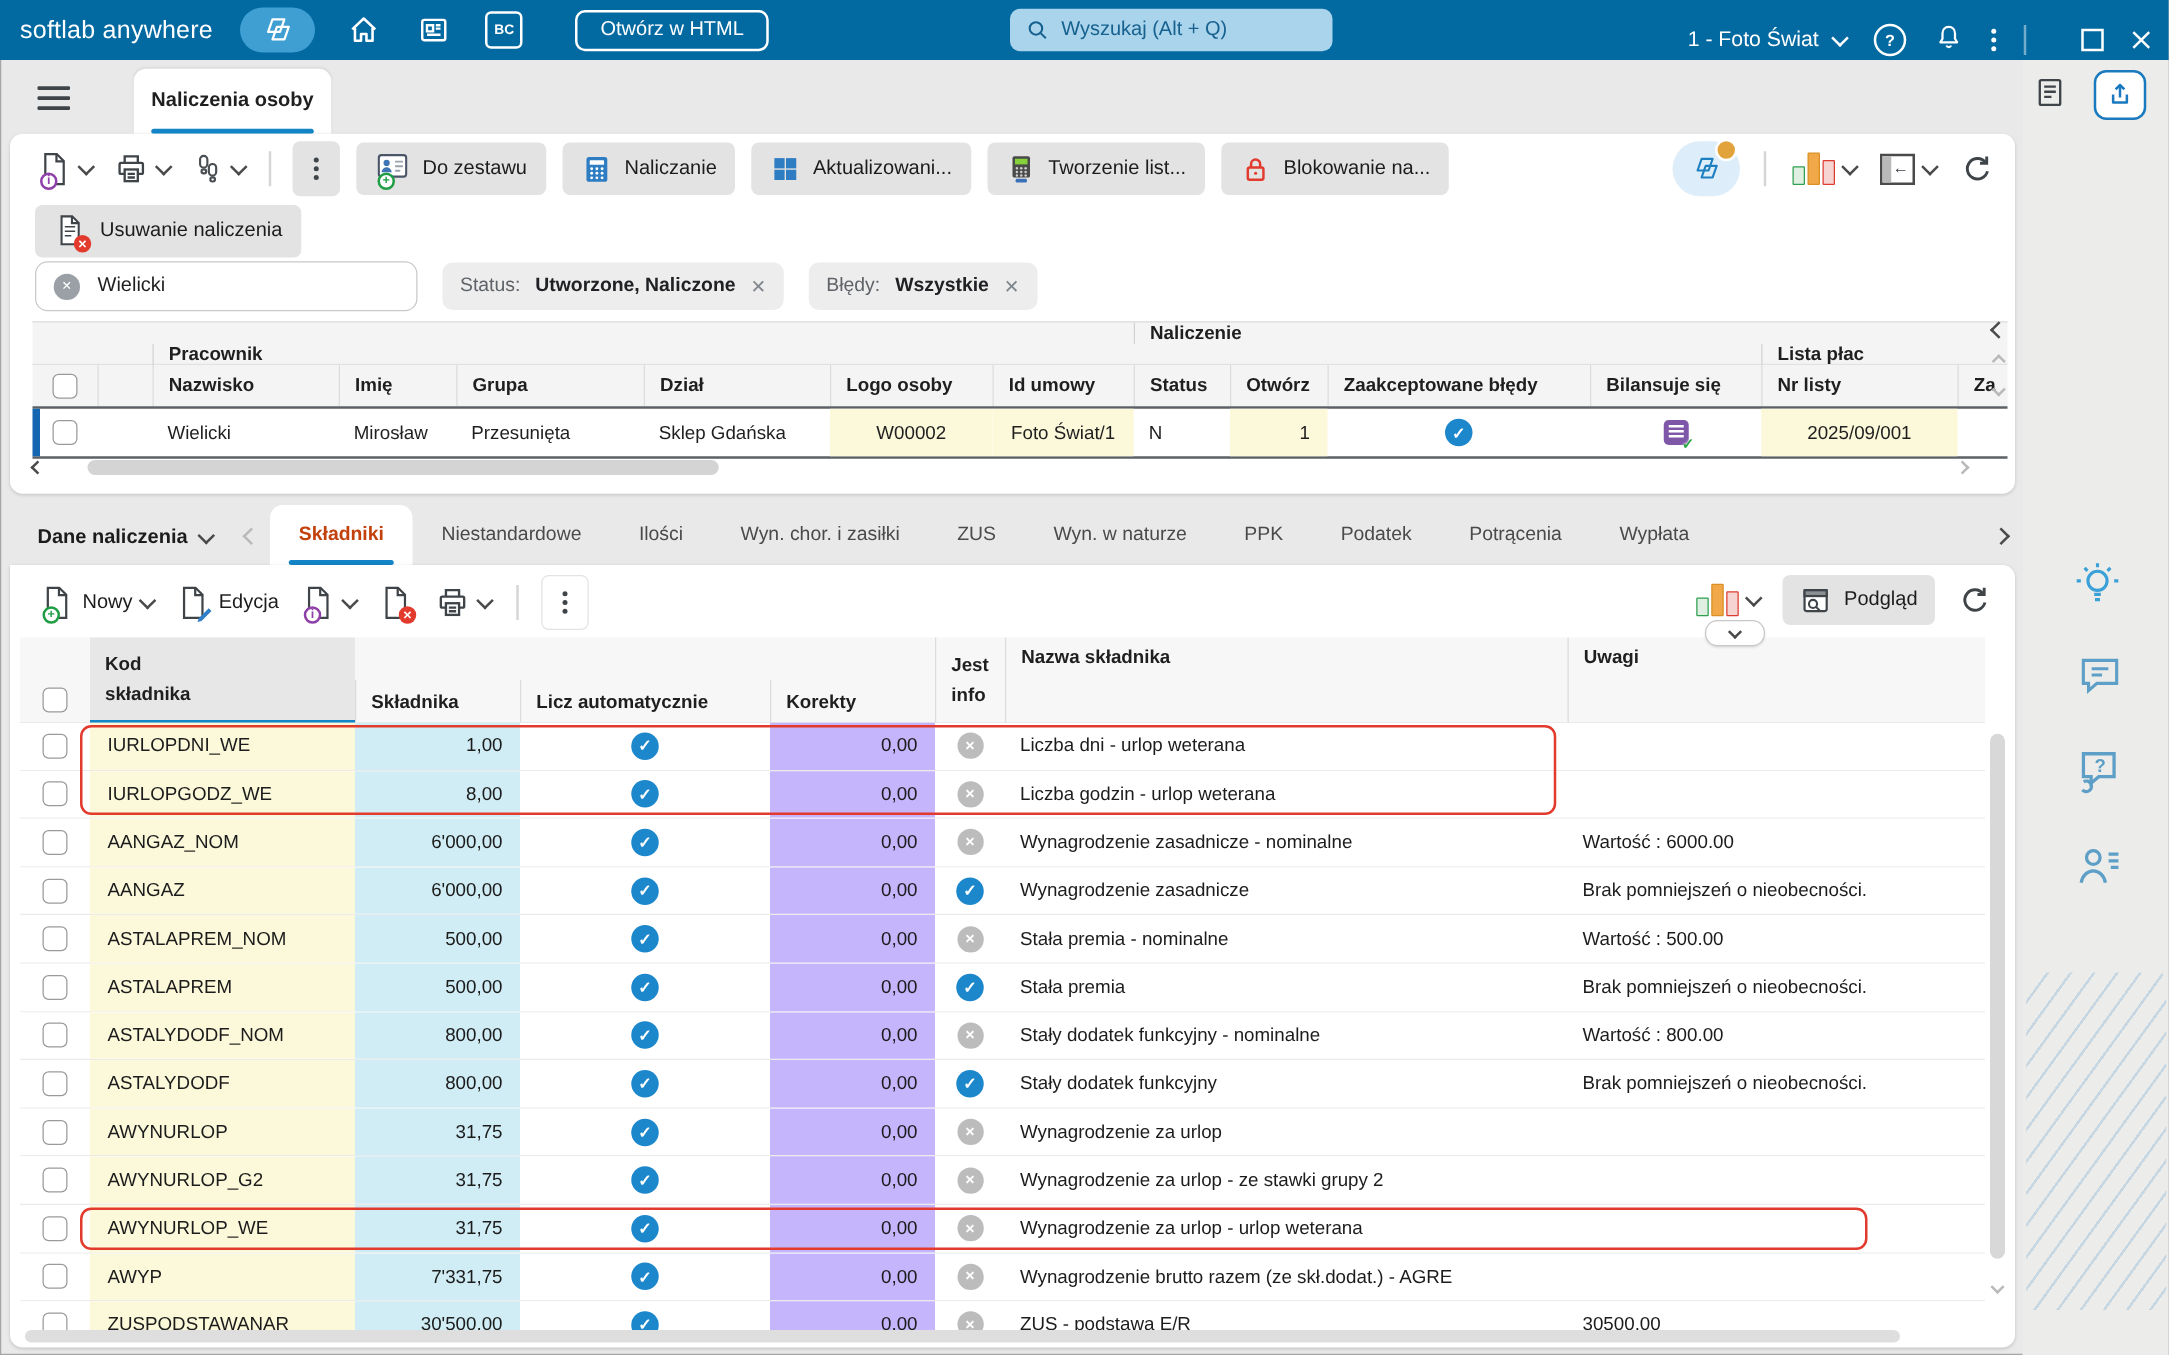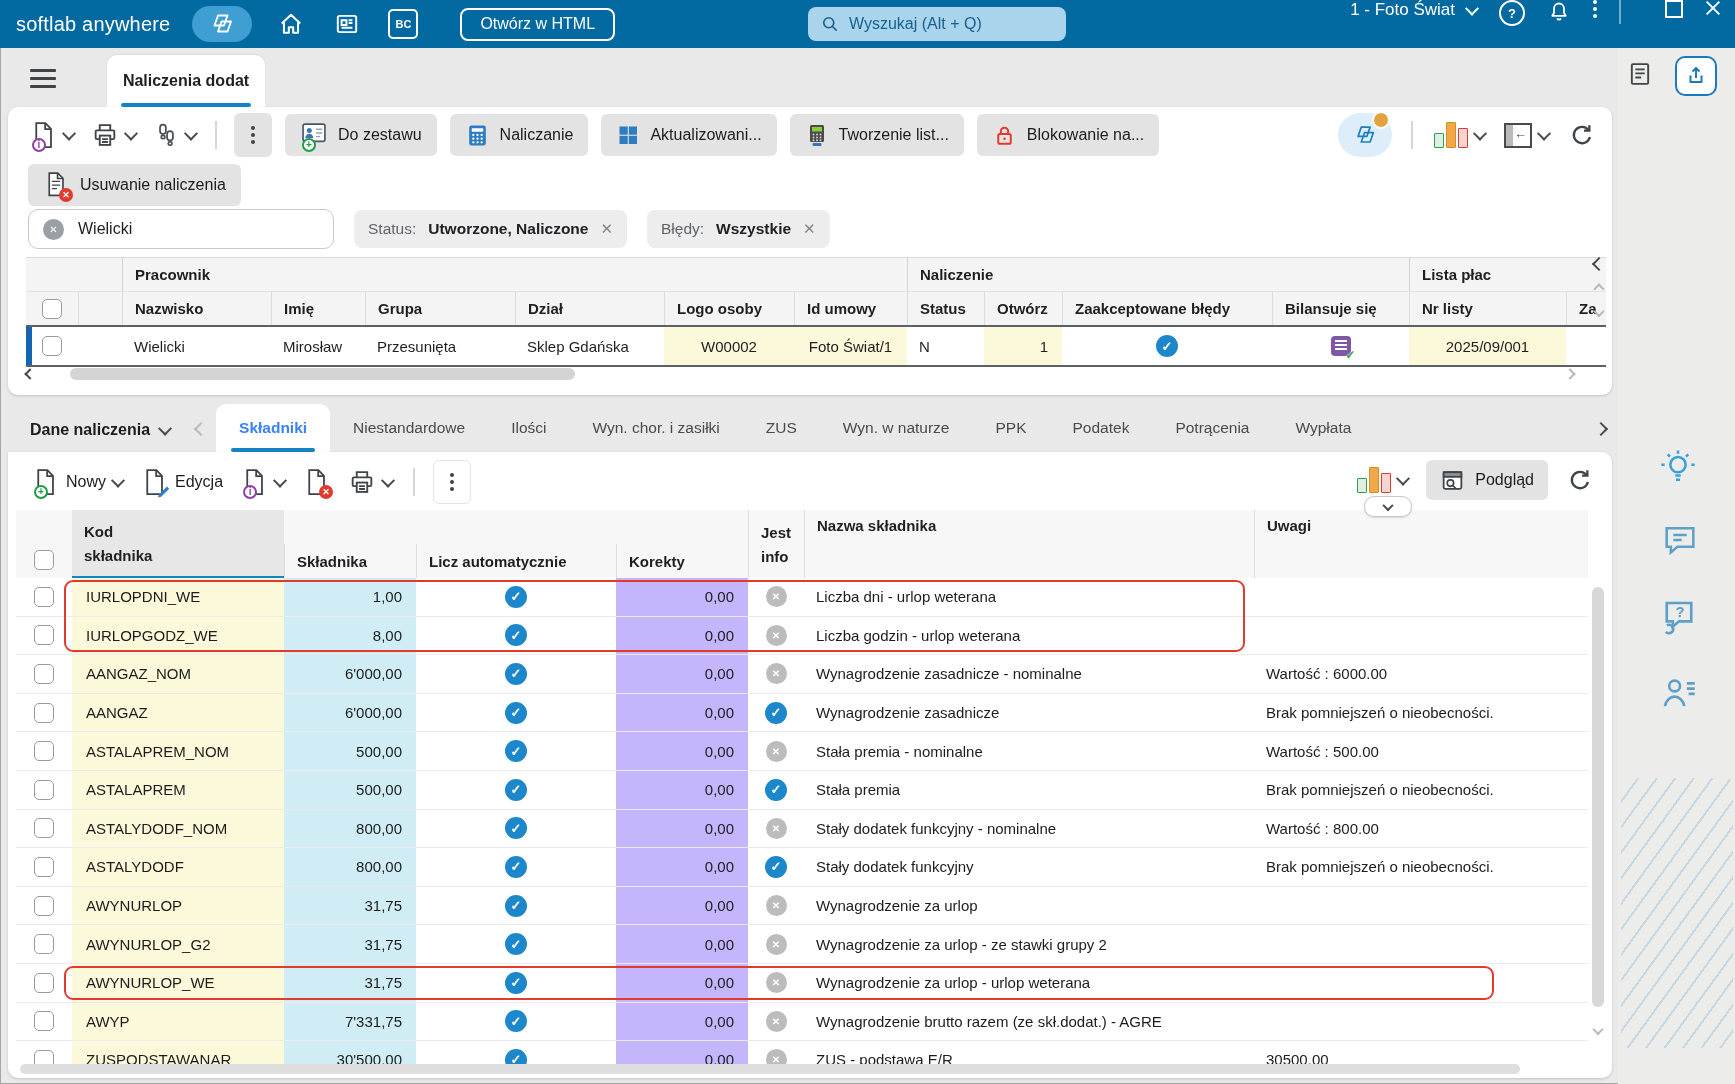--- a/index.html
+++ b/index.html
@@ -7,21 +7,21 @@
   .window{position:relative;width:1735px;height:1084px;background:#e9e9e9;overflow:hidden;box-shadow:inset 0 0 0 1px #a6a6a6}
 
   
   .titlebar{position:absolute;left:0;top:0;width:100%;height:48px;background:#0369a1;display:flex;align-items:center;color:#fff}
   .appname{margin-left:16px;font-size:20px;letter-spacing:.2px}
   .tb-pill{margin-left:22px;width:60px;height:36px;border-radius:18px;background:#3f9ed2;display:flex;align-items:center;justify-content:center}
   .tb-ic{width:34px;height:34px;display:flex;align-items:center;justify-content:center;margin-left:22px}
   .bcbox{width:26px;height:26px;border:2px solid #fff;border-radius:5px;display:flex;align-items:center;justify-content:center;font-size:11px;font-weight:bold}
   .openhtml{margin-left:40px;height:33px;padding:0 18px;border:2px solid #fff;border-radius:8px;background:transparent;color:#fff;font-size:16px;font-weight:normal;display:flex;align-items:center}
   .tb-search{position:absolute;left:808px;top:7px;width:258px;height:34px;background:#a9d4ec;border-radius:8px;display:flex;align-items:center;gap:9px;padding-left:12px;box-sizing:border-box;color:#17618f;font-size:16px}
-  .tb-right{position:absolute;right:14px;top:0;height:64px;display:flex;align-items:flex-start;gap:22px}
+  .tb-right{position:absolute;right:14px;top:0;height:64px;display:flex;align-items:center;gap:22px}
   .company{font-size:17px;display:flex;align-items:center;gap:12px}
   .helpcirc{width:22px;height:22px;border:2px solid #fff;border-radius:50%;display:flex;align-items:center;justify-content:center;font-size:13px;font-weight:bold}
   .kebab{display:flex;flex-direction:column;gap:3px}
   .kebab i{width:4px;height:4px;border-radius:50%;background:#fff}
   .kebab.dark i{background:#3f4449}
   .tbsep{width:2px;height:24px;background:rgba(255,255,255,.45)}
   .wmin{width:15px;height:2px;background:#fff;margin-top:8px}
   .wmax{width:14px;height:14px;border:2px solid #fff}
   .wclose{position:relative;width:16px;height:16px}
   .wclose:before,.wclose:after{content:"";position:absolute;left:7px;top:-1px;width:2px;height:18px;background:#fff}
@@ -103,21 +103,21 @@
   .t1scroll{position:absolute;left:18px;top:260px;width:1548px;height:14px;display:flex;align-items:center;gap:8px}
   .t1scroll .track{position:relative;flex:1;height:12px}
   .t1scroll .thumb{position:absolute;left:28px;top:0;width:505px;height:12px;background:#d4d4d4;border-radius:6px}
   .t1side{position:absolute;right:8px;top:152px;display:flex;flex-direction:column;align-items:center;gap:16px}
 
   
   .dtabs{position:absolute;left:8px;top:404px;width:1604px;height:48px;display:flex;align-items:flex-end;overflow:hidden}
   .dsel{display:flex;align-items:center;gap:10px;margin:0 24px 13px 22px;font-size:16px;font-weight:bold;color:#1c1c1c;white-space:nowrap}
   .dtablist{display:flex;align-items:flex-end;height:48px}
   .dtab{padding:0 23px;height:48px;display:flex;align-items:center;font-size:15.5px;color:#4a4a4a;white-space:nowrap}
-  .dtab.active{background:#fff;border-radius:10px 10px 0 0;font-weight:bold;color:#3b82f6;position:relative}
+  .dtab.active{background:#fff;border-radius:10px 10px 0 0;font-weight:bold;color:#c2410c;position:relative}
   .dtab.active:after{content:"";position:absolute;left:15px;right:15px;bottom:0;height:4px;background:#1385c6;border-radius:2px}
   .dchleft{margin:0 10px 18px 2px}
   .dchright{margin:0 6px 18px auto}
 
   
   .tb2{left:22px;top:8px;gap:14px}
   .tb2 .lbl{font-size:16px;color:#1c1c1c}
   .tb2r{right:16px;top:8px;gap:16px}
   .pbtn{display:flex;align-items:center;gap:10px;background:#e3e3e3;border:none;border-radius:6px;height:40px;padding:0 14px;font-size:16px;color:#1c1c1c;font-family:inherit}
   .collapsepill{position:absolute;right:200px;top:44px;width:46px;height:19px;background:#fff;border:1.5px solid #c8c8c8;border-radius:10px;display:flex;align-items:center;justify-content:center;box-shadow:0 1px 2px rgba(0,0,0,.12);z-index:5}
@@ -224,21 +224,21 @@
       <span class="wclose"></span>
     </div>
   </header>
 
   <div class="topstrip">
     <span class="hamb">
         <i></i>
         <i></i>
         <i></i>
       </span>
-    <div class="toptab">Naliczenia dodat</div>
+    <div class="toptab">Naliczenia osoby</div>
   </div>
 
   <section class="card card1">
     <div class="tb-row" style="left:20px;top:6px;gap:13px">
       <span class="icbtn">
         <span class="doc">
             <svg width="27" height="29" viewBox="0 0 24 26">
               <path d="M5.5 2h8.2l5 5v16.5H5.5z" fill="#fff" stroke="#3f4449" stroke-width="1.6"></path>
               <path d="M13.5 2v5.2h5.2" fill="none" stroke="#3f4449" stroke-width="1.6"></path>
             </svg>
@@ -396,22 +396,22 @@
       <div class="chip">
         <span>Błędy:</span>
         <b>Wszystkie</b>
         <span class="x">✕</span>
       </div>
     </div>
 
     <div class="t1">
       <div class="grid t1-groups">
         <div style="grid-column:1/3"></div>
+        <div class="g gb" style="grid-column:9/13">Naliczenie</div>
         <div class="g gb" style="grid-column:3/9">Pracownik</div>
-        <div class="g gb" style="grid-column:9/13">Naliczenie</div>
         <div class="g gb" style="grid-column:13/15">Lista płac</div>
       </div>
       <div class="grid t1-cols">
         <div class="hc nb selcell">
             <span class="cbx"></span>
           </div>
         <div class="hc"></div>
         <div class="hc">Nazwisko</div>
         <div class="hc">Imię</div>
         <div class="hc">Grupa</div>

